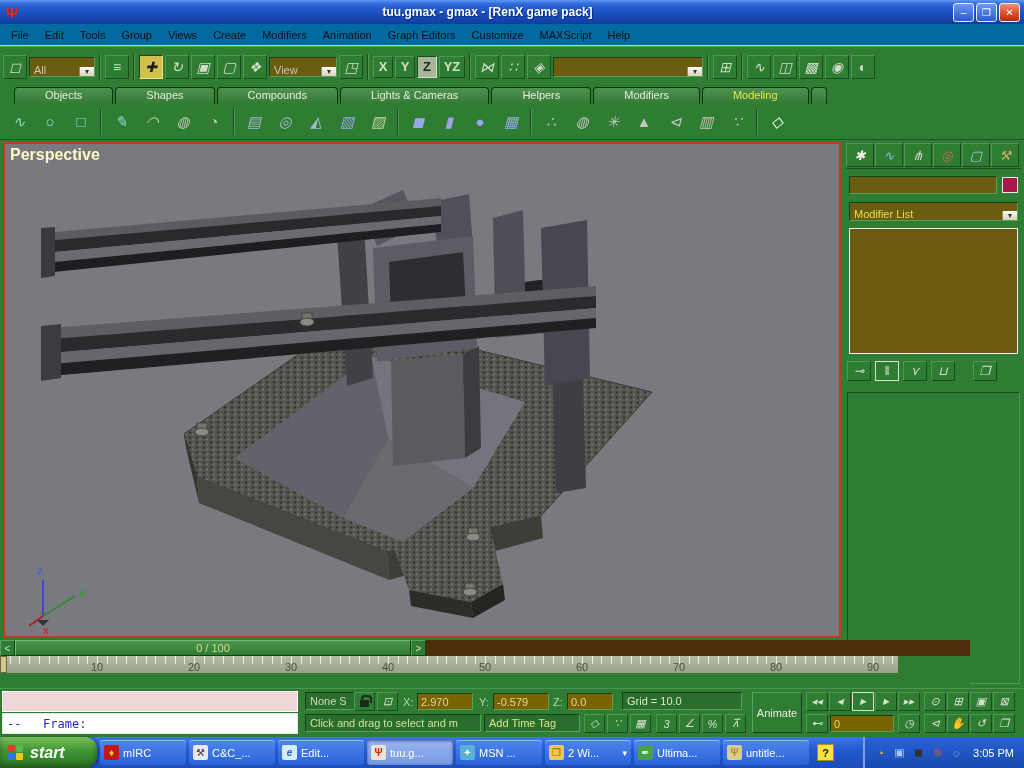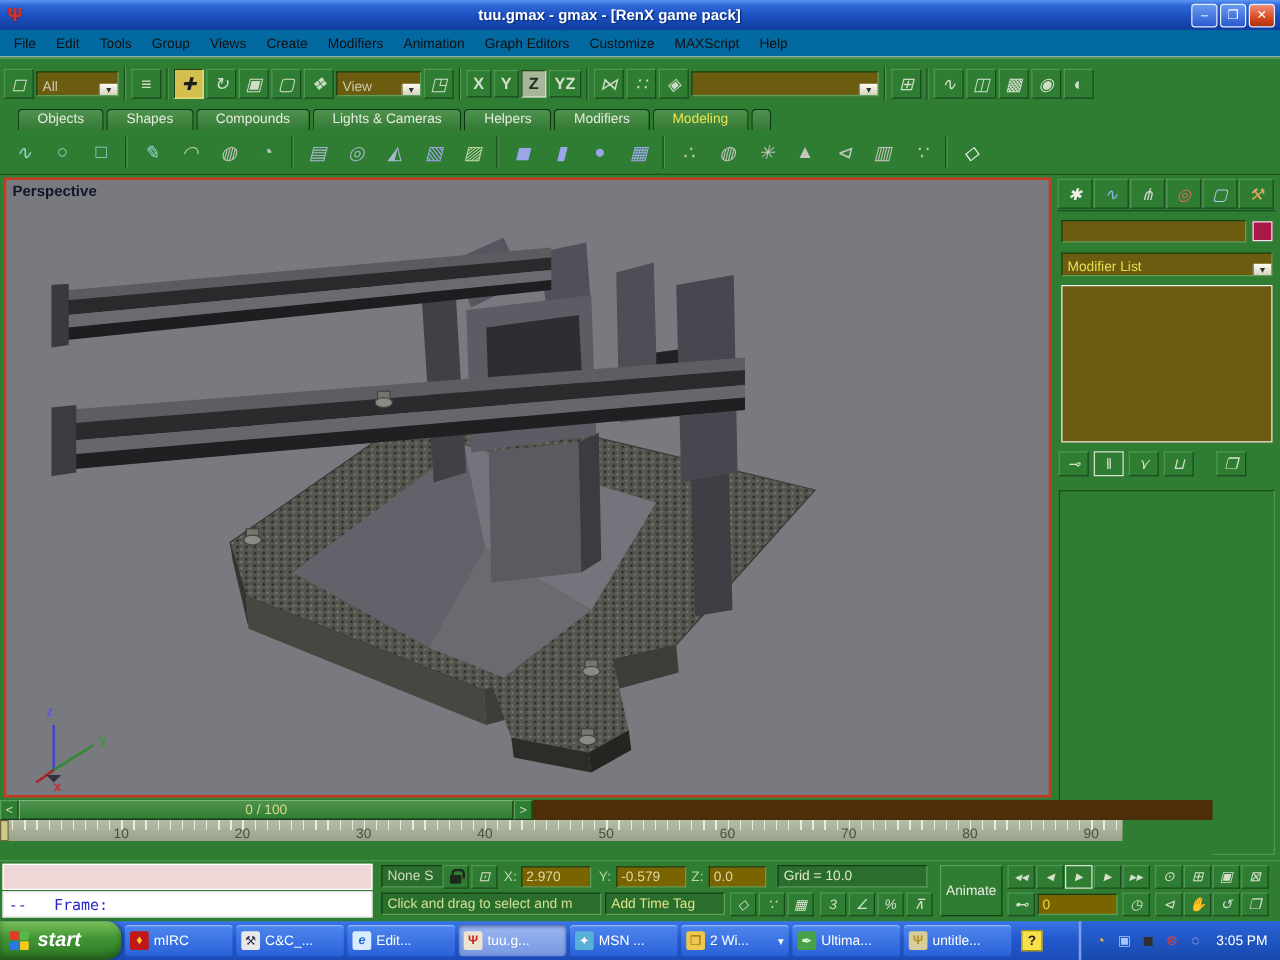--- a/index.html
+++ b/index.html
@@ -34,36 +34,36 @@
   .axis-btn.pressed { background:#a9b598; color:#222a22; border-color:#1a4a1d #d6dec8 #d6dec8 #1a4a1d; }
   .combo { height:20px; background:#6b5c10; border:1px solid; border-color:#153f17 #5aa05c #5aa05c #153f17;
     display:flex; align-items:flex-end; }
   .combo .val { flex:1; display:flex; align-items:center; padding:0 4px; color:#cdc9ae; font-size:11px; }
   .combo .arrow { width:15px; background:linear-gradient(#fdfcf5,#d6d2ba); color:#333;
     display:flex; align-items:center; justify-content:center; font-size:8px; border-left:1px solid #8a8a74; }
   .sep { width:2px; height:26px; border-left:1px solid #1c4d1f; border-right:1px solid #4e9852; margin:0 2px; }
 
   #tabrow { position:absolute; top:86px; left:0; width:1024px; height:18px; background:#2e7d32;
     display:flex; align-items:flex-end; padding-left:14px; gap:2px; }
-  .tab { height:17px; padding:1px 15px 0; background:linear-gradient(#4e934e,#337a35);
+  .tab { height:17px; padding:1px 30px 0; background:linear-gradient(#4e934e,#337a35);
     border:1px solid #0e330f; border-bottom:none; border-radius:4px 4px 0 0; color:#e6ebdf; font-size:11px; }
   .tab.active { color:#e8e44e; }
   .tab.stub { width:16px; padding:0; }
 
   #toolbar2 { position:absolute; top:104px; left:0; width:1024px; height:36px; background:#2e7d32;
     border-bottom:1px solid #1d5420; display:flex; align-items:center; gap:3px; padding:0 5px; }
   .m-ico { width:28px; height:26px; display:flex; align-items:center; justify-content:center; font-size:15px; }
   .c1 { color:#8fd8cf; } .c2 { color:#c2c6be; } .c3 { color:#a8b8cc; }
   .c4 { color:#9aa6e6; } .c5 { color:#ffffff; } .c6 { color:#bcd6a8; }
 
   
   #main { position:absolute; top:140px; left:0; width:1024px; height:548px; background:#2e7d32; }
   #viewport { position:absolute; left:3px; top:2px; width:838px; height:496px;
     border:2px solid #c23b1f; background:#797980; overflow:hidden; }
-  #vp-label { position:absolute; left:5px; top:2px; color:#0f172a; font-weight:bold; font-size:12px; }
+  #vp-label { position:absolute; left:5px; top:2px; color:#fef9c3; font-weight:bold; font-size:16px; }
   #model { position:absolute; left:36px; top:42px; }
   #tripod { position:absolute; left:10px; bottom:8px; }
   .ax-label { position:absolute; font-size:11px; font-weight:bold; }
   #ax-z { left:32px; bottom:60px; color:#5a5adc; }
   #ax-y { left:74px; bottom:38px; color:#3a9a3a; }
   #ax-x { left:38px; bottom:0px; color:#c03030; }
 
   
   #sidepanel { position:absolute; left:843px; top:0; width:181px; height:548px; background:#2e7d32; }
   #cp-tabs { position:absolute; left:3px; top:3px; width:175px; height:26px; display:flex; gap:1px;

